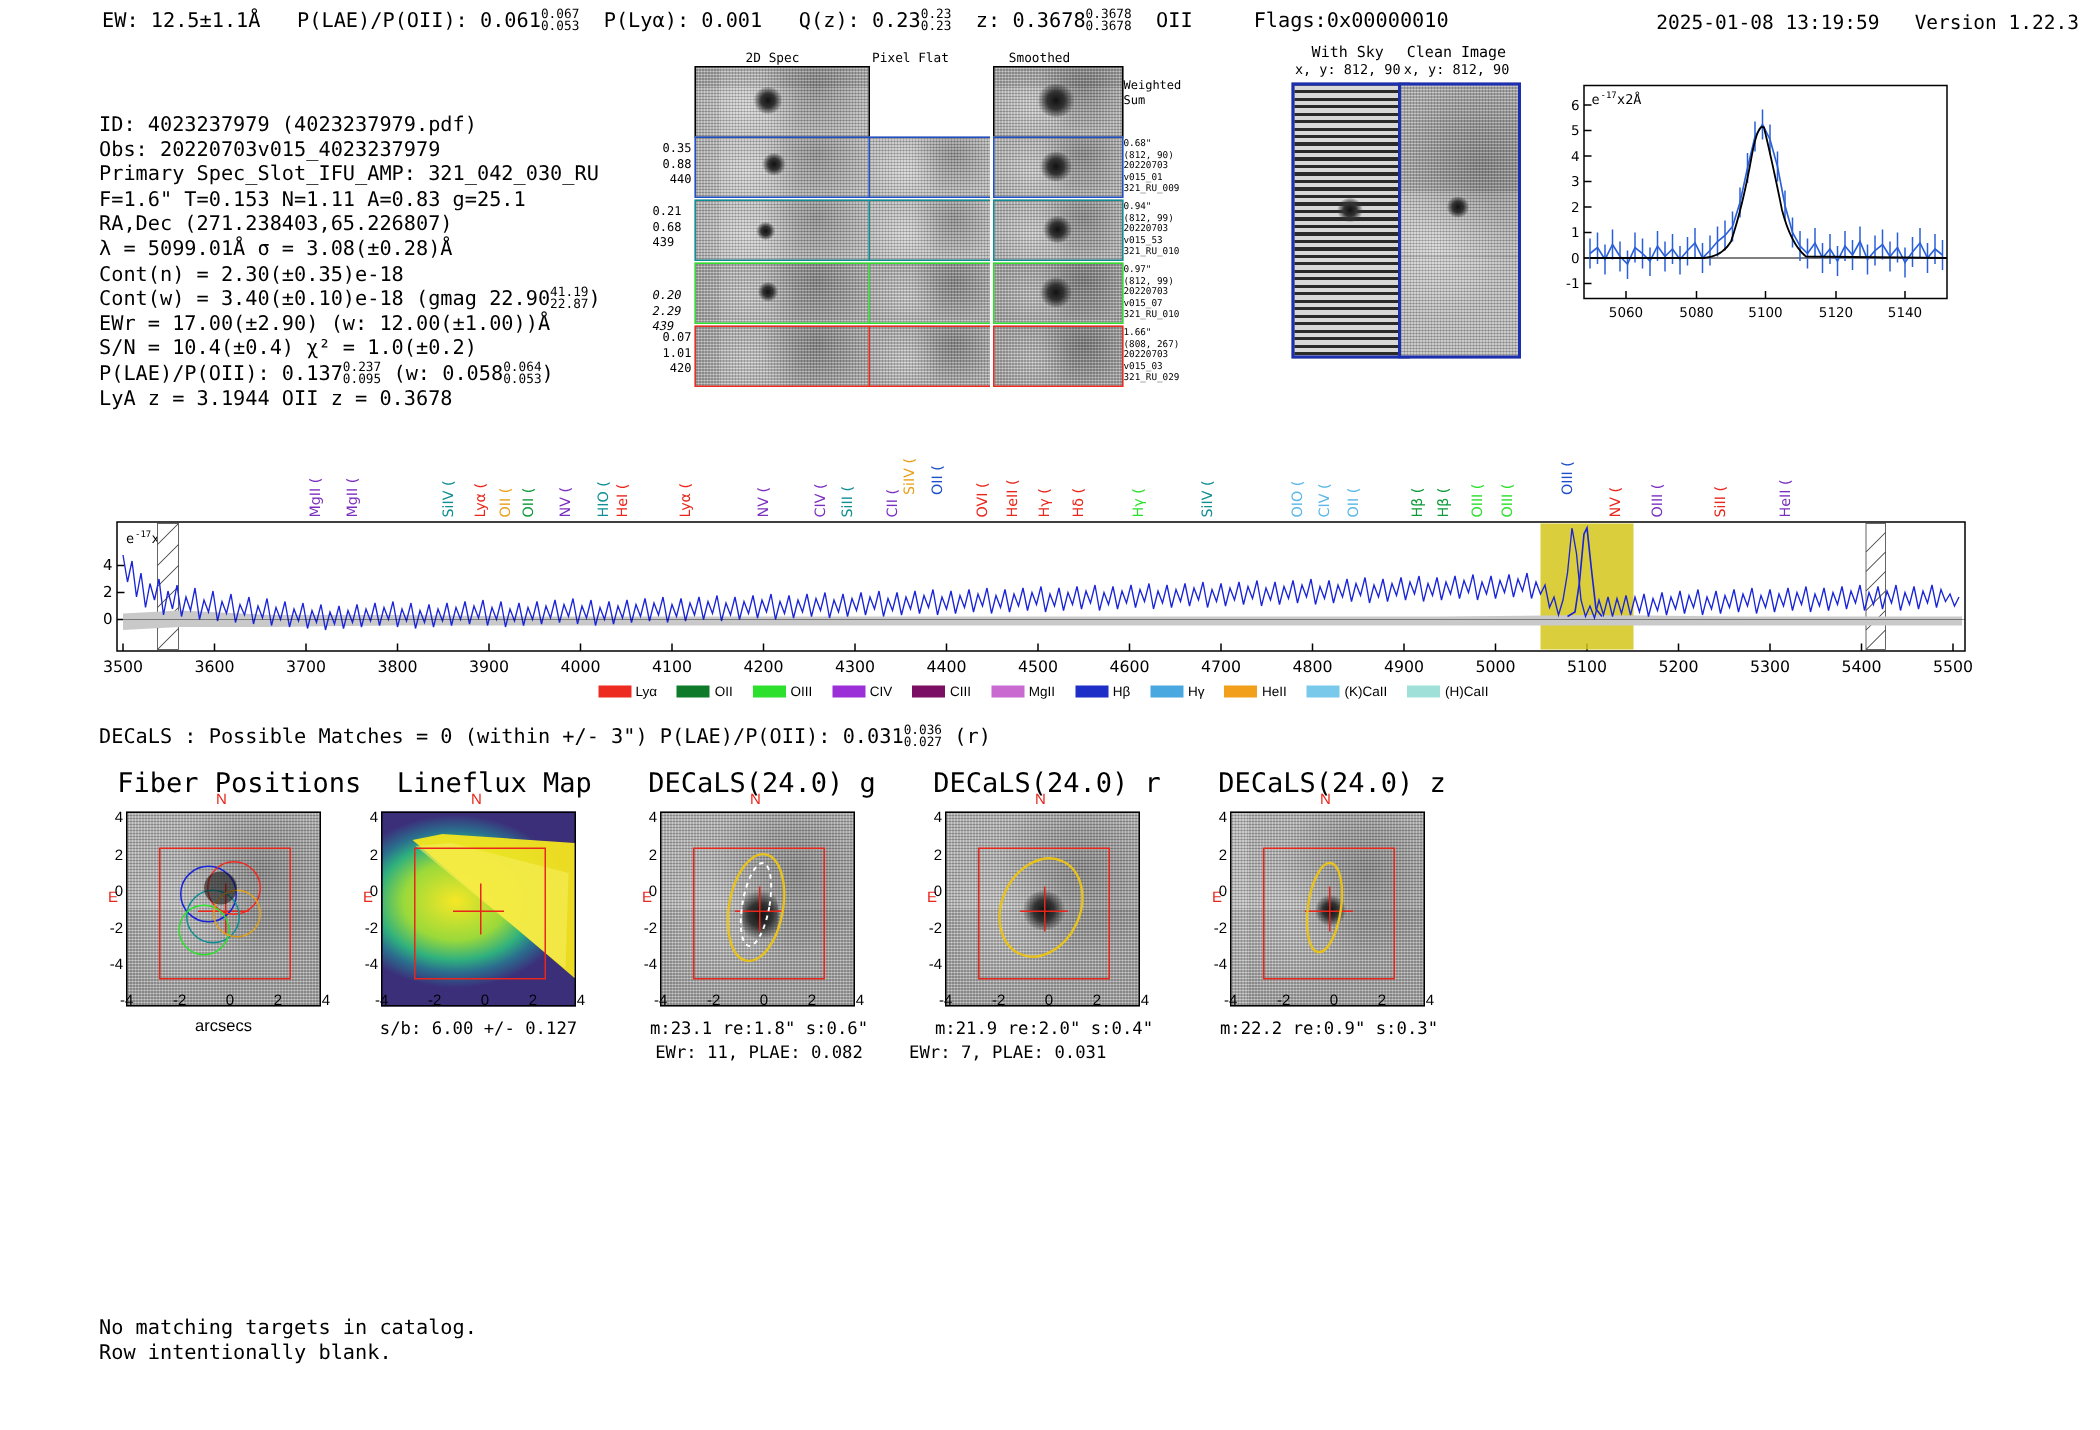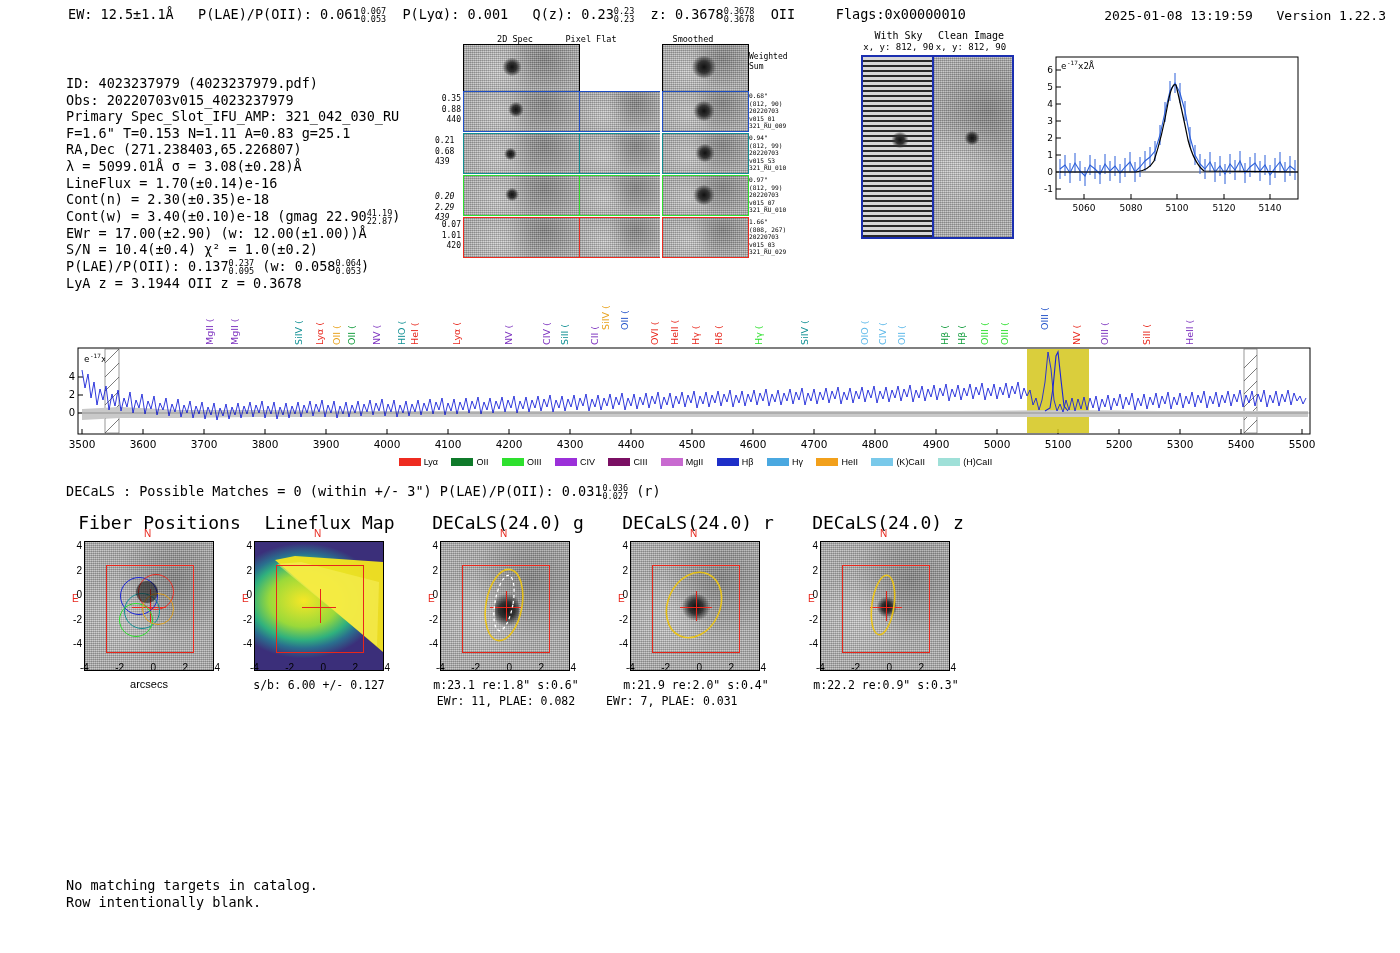--- a/index.html
+++ b/index.html
@@ -71,37 +71,36 @@
   <span>Version 1.22.3</span>
 </div>
 
 <div class="abs mono" id="info">
   <div>ID: 4023237979 (4023237979.pdf)</div>
   <div>Obs: 20220703v015_4023237979</div>
   <div>Primary Spec_Slot_IFU_AMP: 321_042_030_RU</div>
   <div>F=1.6"  T=0.153  N=1.11  A=0.83  g=25.1</div>
   <div>RA,Dec (271.238403,65.226807)</div>
   <div>λ = 5099.01Å  σ = 3.08(±0.28)Å</div>
-  <div>LineFlux = 1.70(±0.14)e-16</div>
   <div>Cont(n) = 2.30(±0.35)e-18</div>
   <div class="nowrap">
     <span>Cont(w) = 3.40(±0.10)e-18 (gmag 22.90</span><span class="frac"><span>41.19</span><br><span>22.87</span></span><span>)</span>
   </div>
   <div>EWr = 17.00(±2.90) (w: 12.00(±1.00))Å</div>
   <div>S/N = 10.4(±0.4)  χ² = 1.0(±0.2)</div>
   <div class="nowrap">
     <span>P(LAE)/P(OII): 0.137</span><span class="frac"><span>0.237</span><br><span>0.095</span></span>
     <span>(w: 0.058</span><span class="frac"><span>0.064</span><br><span>0.053</span></span><span>)</span>
   </div>
   <div>LyA z = 3.1944  OII z = 0.3678</div>
 </div>
 
 <div class="abs" style="top:34px;left:463px;width:305px;">
   <span class="abs panlabel" style="left:22px;top:0;width:60px;">2D Spec</span>
-  <span class="abs panlabel" style="left:98px;top:0;width:60px;">Pixel Flat</span>
+  <span class="abs panlabel" style="left:114px;top:0;width:60px;">Pixel Flat</span>
   <span class="abs panlabel" style="left:195px;top:0;width:70px;">Smoothed</span>
 </div>
 
 <div class="abs" style="top:44px;left:463px;">
   <div class="abs noise" style="left:0;top:0;width:115px;height:46px;border:1px solid #000;">
     <div class="blob" style="left:38px;top:13px;width:20px;height:18px;"></div>
   </div>
   <div class="abs white" style="left:117px;top:0;width:80px;height:46px;"></div>
   <div class="abs noise" style="left:199px;top:0;width:85px;height:46px;border:1px solid #000;">
     <div class="blob" style="left:28px;top:11px;width:26px;height:22px;"></div>

